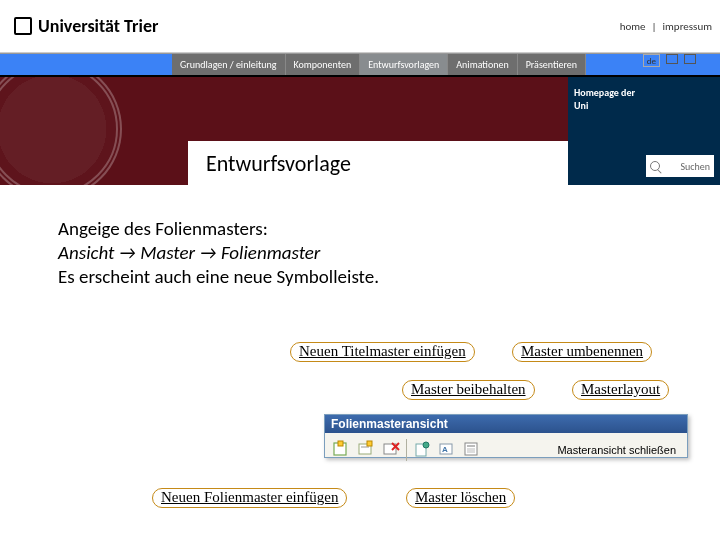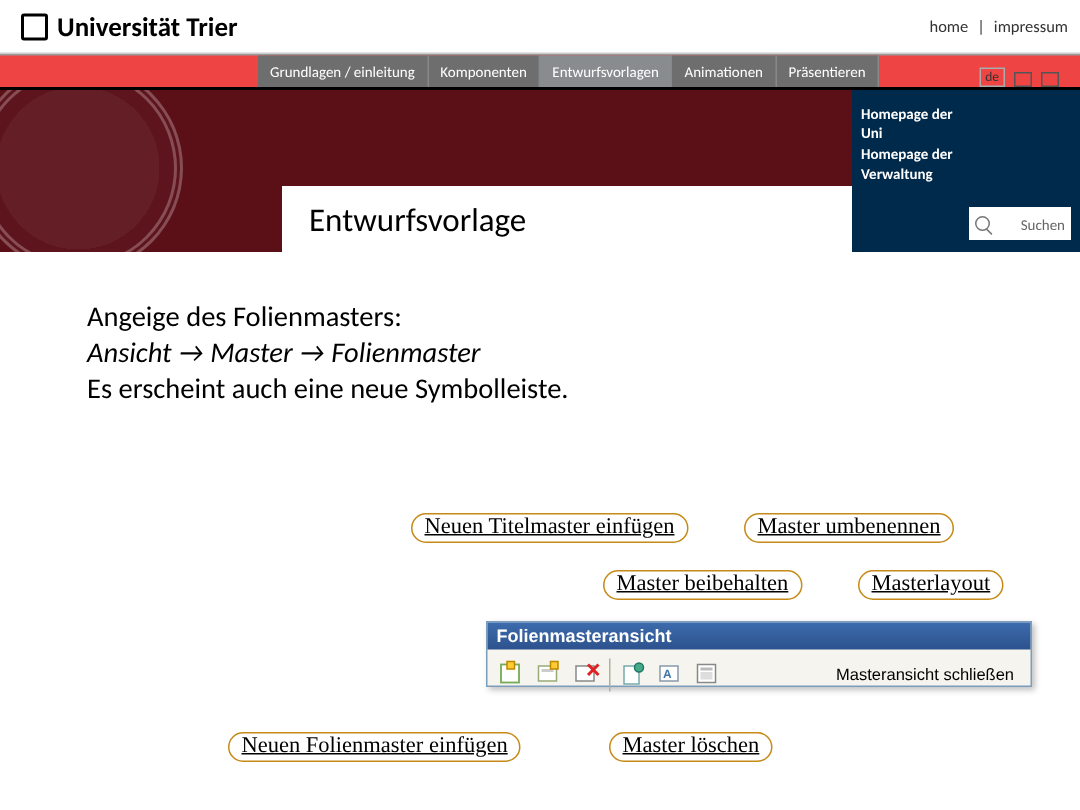--- a/index.html
+++ b/index.html
@@ -6,21 +6,21 @@
   body {
     width: 720px;
     height: 540px;
     font-family: Calibri, Arial, sans-serif;
     background: #fff;
     position: relative;
     overflow: hidden;
     color: #000;
   }
   .header {
-    height: 36px;
+    height: 53px;
     border-bottom: 1px solid #ccc;
     display: flex;
     align-items: center;
     justify-content: space-between;
     padding: 0 8px 0 14px;
     gap: 20px;
   }
   .logo {
     display: flex;
     align-items: center;
@@ -43,45 +43,45 @@
     display: flex;
     gap: 6px;
   }
   .nav-bar {
     height: 24px;
     border-top: 1px solid #999;
     border-bottom: 2px solid #000;
     display: flex;
     justify-content: space-between;
     padding-left: 172px;
-    background: #ef4444;
+    background: #3b82f6;
     position: relative;
   }
   .nav-tabs {
     display: flex;
     align-items: stretch;
     font-size: 10px;
     color: #fff;
   }
   .nav-tab {
     background: #6e6e6e;
     padding: 0 8px;
     display: flex;
     align-items: center;
     border-right: 1px solid #888;
     white-space: nowrap;
   }
   .nav-tab.active { background: #888c8f; }
   .nav-right {
     display: flex;
-    align-items: flex-end;
+    align-items: flex-start;
     gap: 6px;
     font-size: 10px;
     color: #333;
-    padding-right: 14px;
+    padding-right: 24px;
   }
   .lang {
     border: 1px solid #aaa;
     padding: 0 3px;
     font-size: 9px;
     color: #333;
   }
   .hero {
     height: 108px;
     position: relative;
@@ -162,21 +162,21 @@
   }
   .fake-btn {
     display: inline-block;
     border: 1.5px solid #c58a17;
     border-radius: 10px;
     padding: 0px 8px 1px;
     text-decoration: underline;
     background: #fff;
     white-space: nowrap;
   }
-  .row1 { left: 274px; top: 342px; }
+  .row1 { left: 290px; top: 342px; }
   .row1 .b2 { position: absolute; left: 194px; top: 0; margin-left: 28px; }
   .row2-a { left: 402px; top: 380px; }
   .row2-b { left: 572px; top: 380px; }
   .toolbar-panel {
     position: absolute;
     left: 324px;
     top: 414px;
     width: 364px;
     height: 44px;
     background: #f5f4ee;
@@ -266,21 +266,20 @@
 <div class="hero">
   <div class="hero-left">
     <div class="hero-seal"></div>
   </div>
   <div class="hero-main">
     <div class="hero-title">Entwurfsvorlage</div>
   </div>
   <div class="hero-side">
     <div class="side-links">
       <div>Homepage der Uni</div>
-      <div>Homepage der Verwaltung</div>
     </div>
     <div class="side-search">
       <span class="mag-icon"></span>
       <span>Suchen</span>
     </div>
   </div>
 </div>
 
 <div class="content">
   <div>Angeige des Folienmasters:</div>

